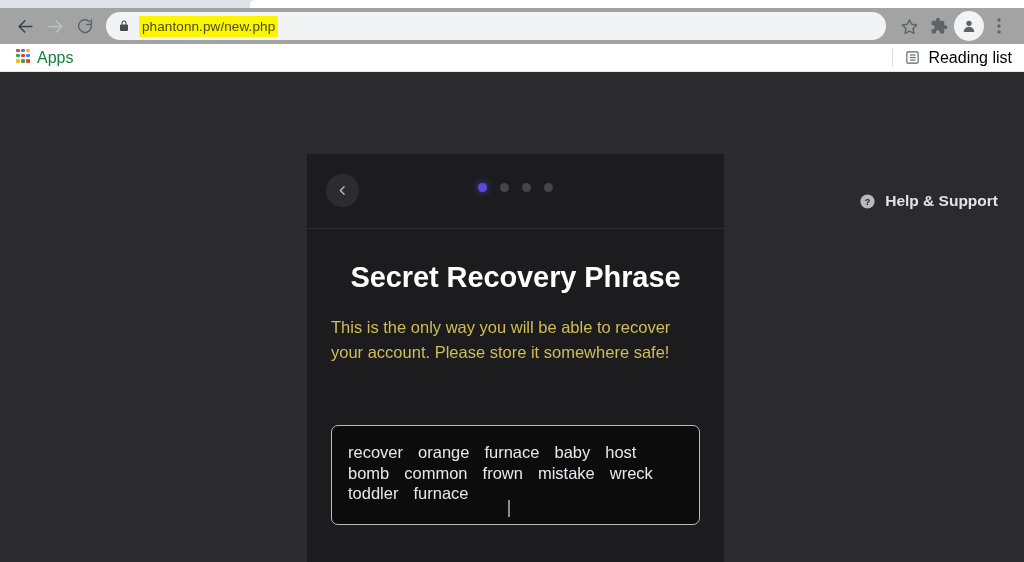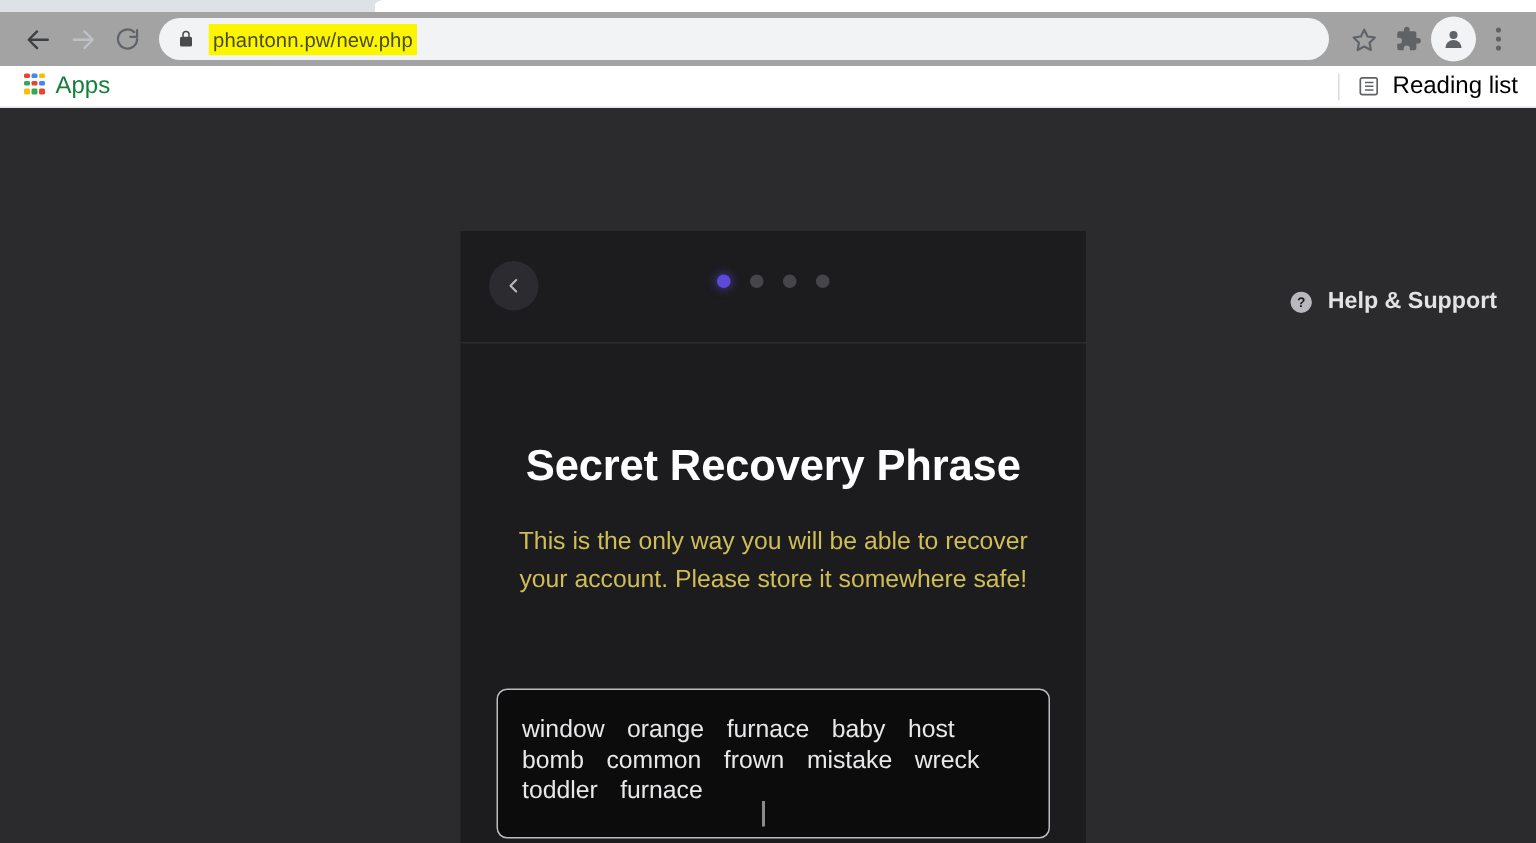--- a/index.html
+++ b/index.html
@@ -180,24 +180,23 @@
   .dot.active { background: #5b4bd8; box-shadow: 0 0 6px 1px rgba(91,75,216,.55); }
 
   .modal-body { padding: 0 22px; }
 
   .title {
     text-align: center;
     color: #ffffff;
     font-size: 29px;
     font-weight: bold;
     letter-spacing: -.1px;
-    margin-top: 66px;
+    margin-top: 32px;
   }
   .warning {
-    text-align: center;
     color: #cfbd56;
     font-size: 16.5px;
     line-height: 25px;
     margin-top: 21px;
     padding: 0 2px;
   }
 
   .seedbox {
     margin: 60px 2px 0 2px;
     background: #0c0c0d;
@@ -351,21 +350,21 @@
           <span class="dot"></span>
         </div>
       </div>
 
       <div class="modal-body">
         <div class="title">Secret Recovery Phrase</div>
         <div class="warning">This is the only way you will be able to recover your account. Please store it somewhere safe!</div>
 
         <div class="seedbox">
           <div class="seedwords">
-            <span>window</span>
+            <span>recover</span>
             <span>orange</span>
             <span>furnace</span>
             <span>baby</span>
             <span>host</span>
             <span>bomb</span>
             <span>common</span>
             <span>frown</span>
             <span>mistake</span>
             <span>wreck</span>
             <span>toddler</span>

